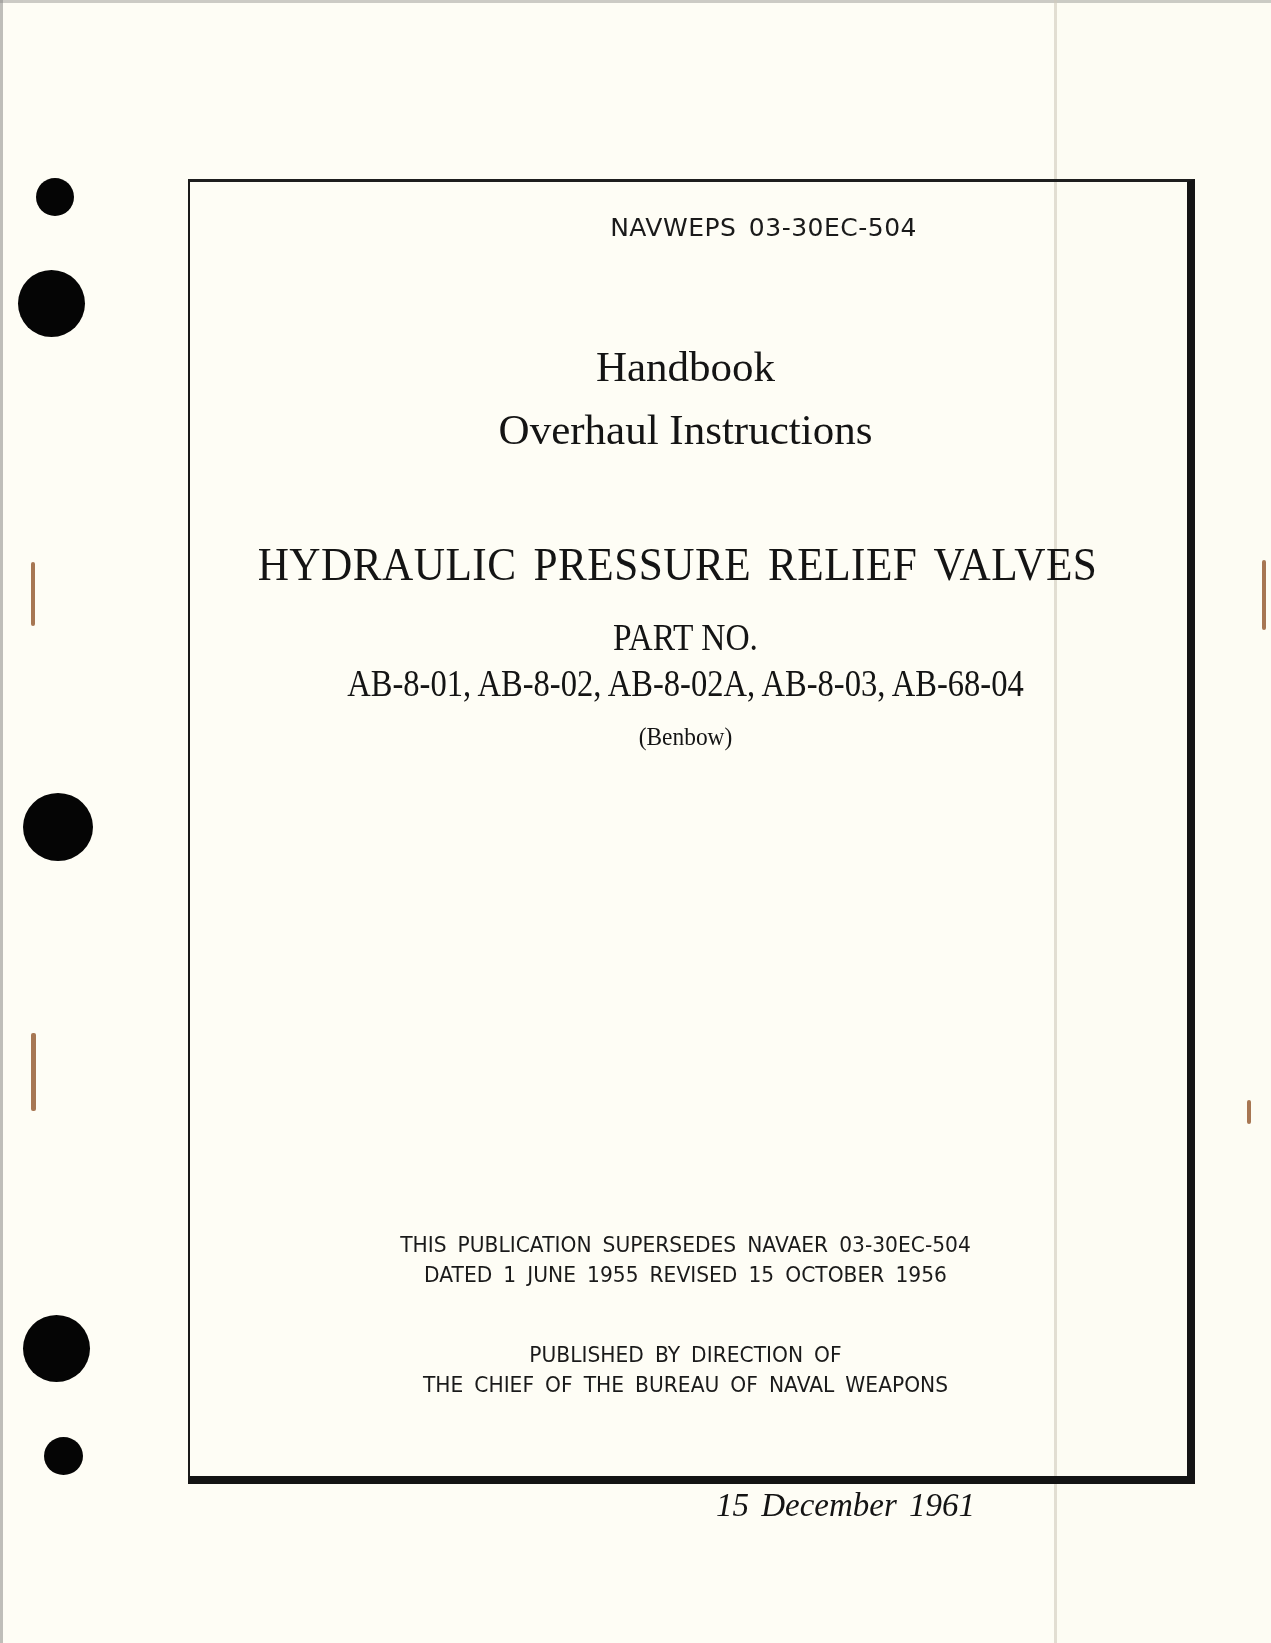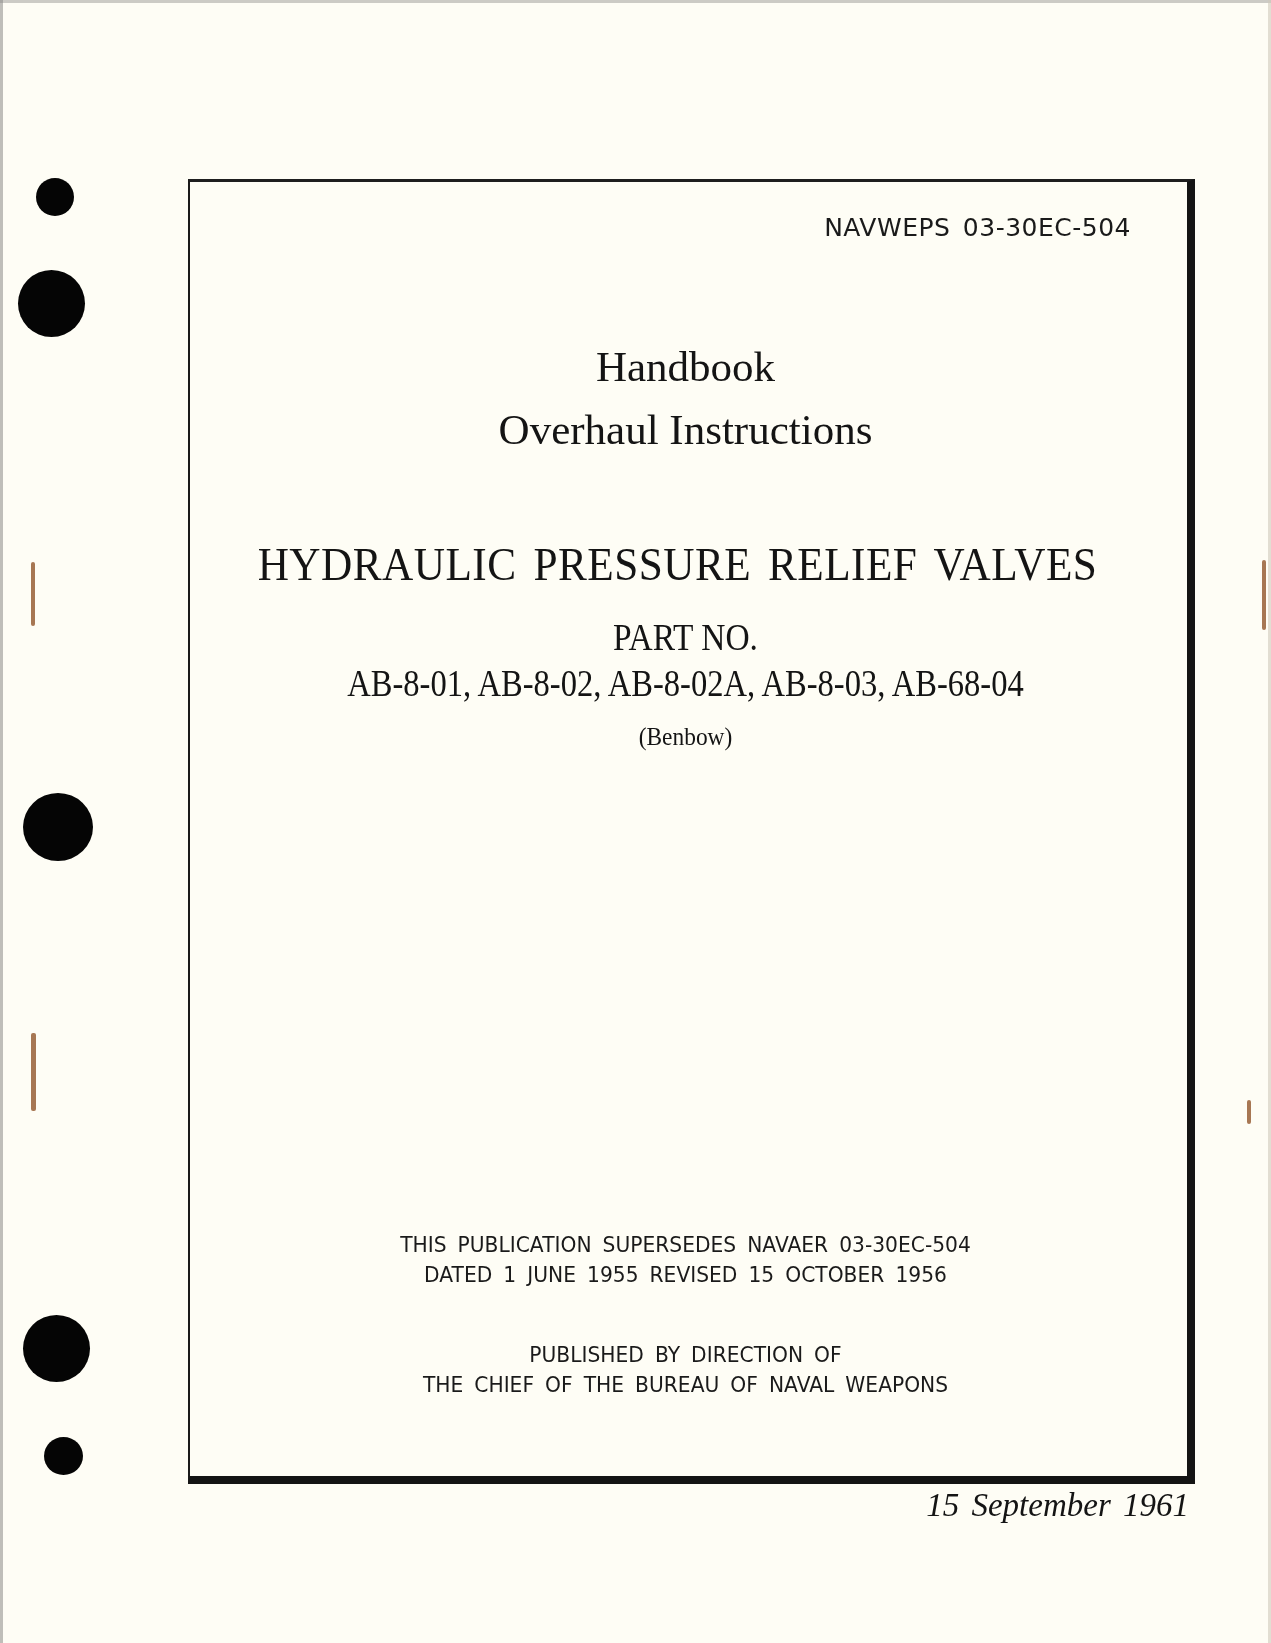--- a/index.html
+++ b/index.html
@@ -1,21 +1,21 @@
 <!DOCTYPE html>
 <html><head>
   <meta charset="utf-8">
   <style>
     html, body { margin: 0; padding: 0; }
     body {
       width: 1271px; height: 1643px; position: relative; overflow: hidden;
       background: #fdfcf3;
     }
     .page {
-      position: absolute; left: 0; top: 0; width: 1271px; height: 1643px;
+      position: absolute; left: 0; top: 0; width: 1057px; height: 1643px;
       background: #fefdf5;
     }
     .edge-left { position: absolute; left: 0; top: 0; width: 3px; height: 1643px; background: #8a8a86; opacity: .55; }
     .edge-top { position: absolute; left: 0; top: 0; width: 1271px; height: 3px; background: #9a9a96; opacity: .5; }
     .edge-right { position: absolute; right: 0; top: 0; width: 3px; height: 1643px; background: #cfcabb; opacity: .6; }
 
     .hole { position: absolute; border-radius: 50%; background: #050505; }
 
     .frame {
       position: absolute; left: 188px; top: 179px; width: 997px; height: 1294px;
@@ -78,14 +78,14 @@
   <div class="serif title">HYDRAULIC PRESSURE RELIEF VALVES</div>
   <div class="serif partno">PART NO.</div>
   <div class="serif parts">AB-8-01, AB-8-02, AB-8-02A, AB-8-03, AB-68-04</div>
   <div class="serif maker">(Benbow)</div>
 
   <div class="sans sup1">THIS PUBLICATION SUPERSEDES NAVAER 03-30EC-504</div>
   <div class="sans sup2">DATED 1 JUNE 1955 REVISED 15 OCTOBER 1956</div>
   <div class="sans pub1">PUBLISHED BY DIRECTION OF</div>
   <div class="sans pub2">THE CHIEF OF THE BUREAU OF NAVAL WEAPONS</div>
 
-  <div class="date">15 September 1961</div>
+  <div class="date">15 December 1961</div>
 </div>
 
 </body></html>

